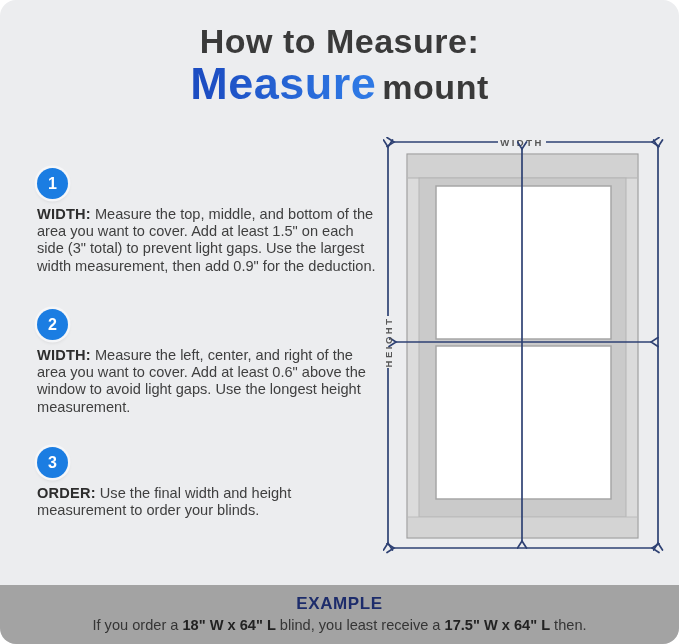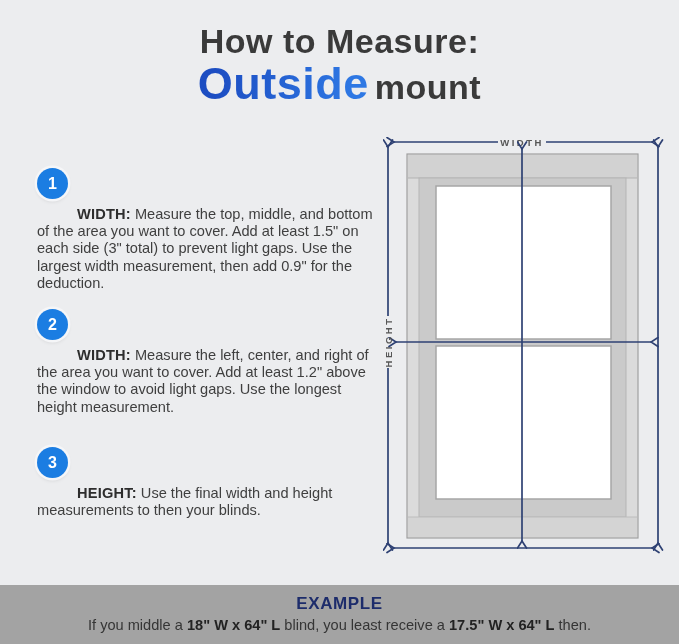--- a/index.html
+++ b/index.html
@@ -1,19 +1,20 @@
 <!DOCTYPE html>
 <html><head>
 <meta charset="utf-8">
 <style>
   html,body{margin:0;padding:0;}
   body{font-family:"Liberation Sans","DejaVu Sans",sans-serif;}
   .canvas{
     position:relative;width:679px;height:644px;overflow:hidden;
     background:#ecedef;
+    border-radius:16px;
   }
   
   .title{position:absolute;top:22px;left:0;width:100%;text-align:center;}
   .title .t1{font-size:34px;font-weight:700;color:#3a3a3a;letter-spacing:.5px;line-height:38px;}
   .title .t2{margin-top:1px;line-height:46px;}
   .title .hl{
     font-size:45px;font-weight:700;color:#1e58cd;letter-spacing:.5px;
     background:linear-gradient(95deg,#1c4dc2 10%,#2e78e4 90%);
     -webkit-background-clip:text;background-clip:text;-webkit-text-fill-color:transparent;
   }
@@ -21,61 +22,61 @@
   
   .step{position:absolute;left:37px;width:347px;}
   .step1{top:168px;} .step2{top:309px;} .step3{top:447px;}
   .badge{
     width:31px;height:31px;border-radius:50%;background:#1b7de2;
     color:#fff;font-size:16px;font-weight:700;
     display:flex;align-items:center;justify-content:center;
     box-shadow:0 0 0 2.5px #f5f6f8, 0 2px 4px rgba(0,0,0,.15);
   }
   .step p{margin:7px 0 0 0;font-size:14.6px;line-height:17.2px;color:#3f3f3f;}
-  .step p b{color:#2d2d2d;font-weight:700;letter-spacing:.2px;margin-left:40px;}
+  .step p b{color:#2d2d2d;font-weight:700;letter-spacing:.2px;}
   
   .diagram{position:absolute;left:370px;top:125px;}
   
   .footer{
     position:absolute;left:0;top:585px;width:679px;height:76px;background:#a3a3a3;
     text-align:center;
   }
   .ex-h{margin-top:9px;font-size:17px;font-weight:700;color:#1d2c6b;letter-spacing:.6px;}
   .ex-t{margin:3px 0 0 0;font-size:14.6px;color:#353535;}
   .ex-t b{color:#222;}
 </style>
 </head>
 <body>
 
 <div class="canvas">
 
   <header class="title">
     <div class="t1">How to Measure:</div>
-    <div class="t2"><span class="hl">Outside</span><span class="t2s">mount</span></div>
+    <div class="t2"><span class="hl">Measure</span><span class="t2s">mount</span></div>
   </header>
 
   <div class="step step1">
     <div class="badge">
         <span>1</span>
       </div>
     <p><b>WIDTH:</b> <span>Measure the top, middle, and bottom of the area you want to cover. Add at least 1.5" on each side (3" total) to prevent light gaps. Use the largest width measurement, then add 0.9" for the deduction.</span></p>
   </div>
 
   <div class="step step2">
     <div class="badge">
         <span>2</span>
       </div>
-    <p><b>WIDTH:</b> <span>Measure the left, center, and right of the area you want to cover. Add at least 1.2" above the window to avoid light gaps. Use the longest height measurement.</span></p>
+    <p><b>WIDTH:</b> <span>Measure the left, center, and right of the area you want to cover. Add at least 0.6" above the window to avoid light gaps. Use the longest height measurement.</span></p>
   </div>
 
   <div class="step step3">
     <div class="badge">
         <span>3</span>
       </div>
-    <p><b>HEIGHT:</b> <span>Use the final width and height measurements to then your blinds.</span></p>
+    <p><b>ORDER:</b> <span>Use the final width and height measurement to order your blinds.</span></p>
   </div>
 
   <svg class="diagram" width="309" height="470" viewBox="0 0 309 470">
     <defs>
       <marker id="chev" viewBox="0 0 10 10" refX="1.5" refY="5" markerWidth="10" markerHeight="11" markerUnits="userSpaceOnUse" orient="auto-start-reverse">
         <path d="M8.5 0.5 L1.5 5 L8.5 9.5" fill="none" stroke="#2e4173" stroke-width="1.7" stroke-linecap="round"></path>
       </marker>
     </defs>
 
     <g>
@@ -105,16 +106,16 @@
     </g>
     <text x="18" y="217" text-anchor="middle" font-size="9.5" font-weight="700" letter-spacing="2.5" fill="#565656" transform="rotate(-90 18 217)" dy="3.5">HEIGHT</text>
 
     <line x1="288" y1="22" x2="288" y2="418" stroke="#2e4173" stroke-width="1.7" marker-start="url(#chev)" marker-end="url(#chev)"></line>
 
     <line x1="152" y1="24" x2="152" y2="416" stroke="#2e4173" stroke-width="1.7" marker-start="url(#chev)" marker-end="url(#chev)"></line>
   </svg>
 
   <footer class="footer">
     <div class="ex-h">EXAMPLE</div>
-    <p class="ex-t"><span>If you middle a </span><b>18" W x 64" L</b><span> blind, you least receive a </span><b>17.5" W x 64" L</b><span> then.</span></p>
+    <p class="ex-t"><span>If you order a </span><b>18" W x 64" L</b><span> blind, you least receive a </span><b>17.5" W x 64" L</b><span> then.</span></p>
   </footer>
 
 </div>
 
 </body></html>

